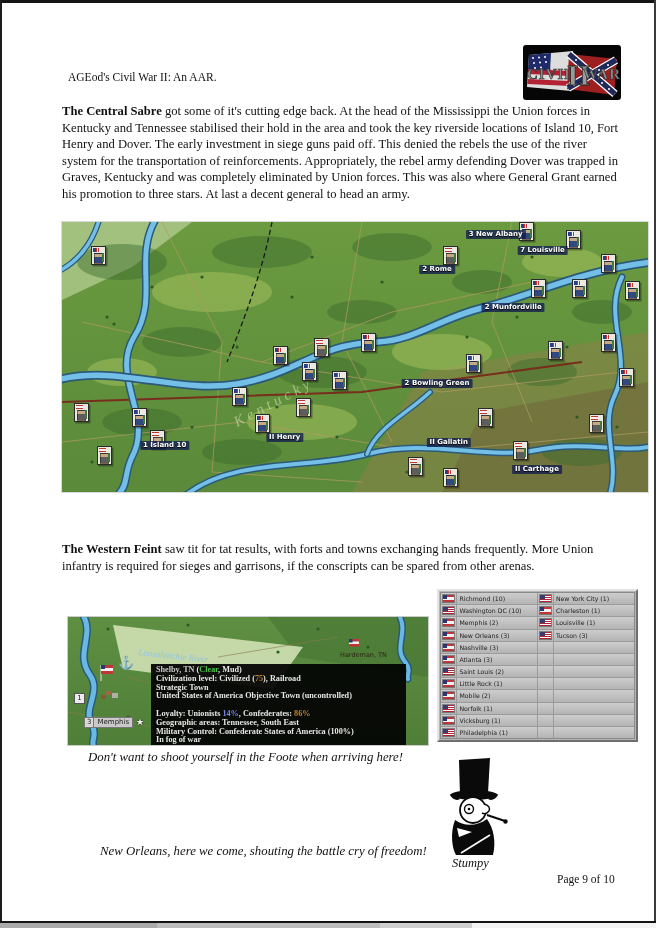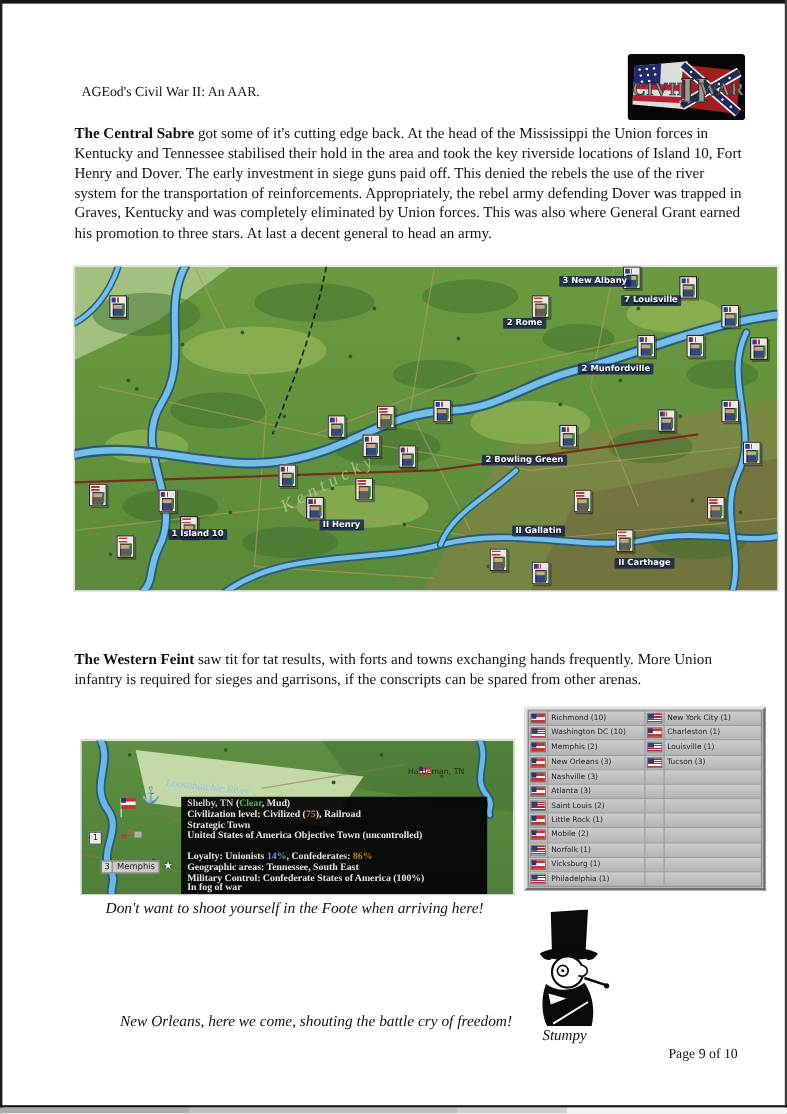--- a/index.html
+++ b/index.html
@@ -39,21 +39,21 @@
                   background:#c2a269;border-radius:50%;z-index:-1;opacity:.9;}
   .counter .cflag{position:absolute;top:1px;left:1px;width:7px;height:4px;}
   .counter.union .cflag{background:linear-gradient(90deg,#2a3f8a 0 40%,#c23333 40% 55%,#f2f2f2 55% 70%,#c23333 70% 85%,#f2f2f2 85% 100%);}
   .counter.csa .cflag{background:linear-gradient(180deg,#c23333 0 33%,#f2f2f2 33% 66%,#c23333 66% 100%);}
   .counter .portrait{position:absolute;left:2px;top:6px;width:7px;height:9px;border:1px solid rgba(0,0,0,.4);}
   .counter.union .portrait{background:linear-gradient(180deg,#c9a981 0 32%,#31497e 32% 100%);}
   .counter.csa .portrait{background:linear-gradient(180deg,#c9a981 0 32%,#5d5d5d 32% 100%);}
   .counter .band{position:absolute;right:1px;top:6px;width:2px;height:9px;background:#3f7a3a;}
   
   .minimap{left:68px;top:617px;width:360px;height:128px;overflow:hidden;box-shadow:0 0 0 1px rgba(0,0,0,.2);}
-  .hardeman{position:absolute;left:272px;top:22px;font-family:"DejaVu Sans",sans-serif;font-size:6.5px;color:#2d2416;}
+  .hardeman{position:absolute;left:272px;top:34px;font-family:"DejaVu Sans",sans-serif;font-size:6.5px;color:#2d2416;}
   .memphis{position:absolute;left:16px;top:100px;display:flex;align-items:stretch;height:11px;
            font-family:"DejaVu Sans",sans-serif;font-size:7px;color:#222;}
   .memphis .num{background:#d9d9d9;border:1px solid #777;padding:0 2px;line-height:9px;}
   .memphis .nm{background:#c9c9c9;border:1px solid #777;border-left:none;padding:0 3px;line-height:9px;}
   .memphis .star{color:#f3f3f3;font-size:9px;line-height:11px;margin-left:3px;text-shadow:0 0 2px #000;}
   .onebox{position:absolute;left:6px;top:76px;width:9px;height:9px;background:#ececec;border:1px solid #555;
           font-family:"DejaVu Sans",sans-serif;font-size:7px;line-height:9px;text-align:center;color:#222;}
   .tooltip{position:absolute;left:83px;top:47px;width:255px;height:81px;background:rgba(2,2,2,.93);
            padding:2px 5px;box-sizing:border-box;font-family:Liberation Serif, serif;
            font-size:8.2px;font-weight:bold;line-height:8.8px;overflow:hidden;}

